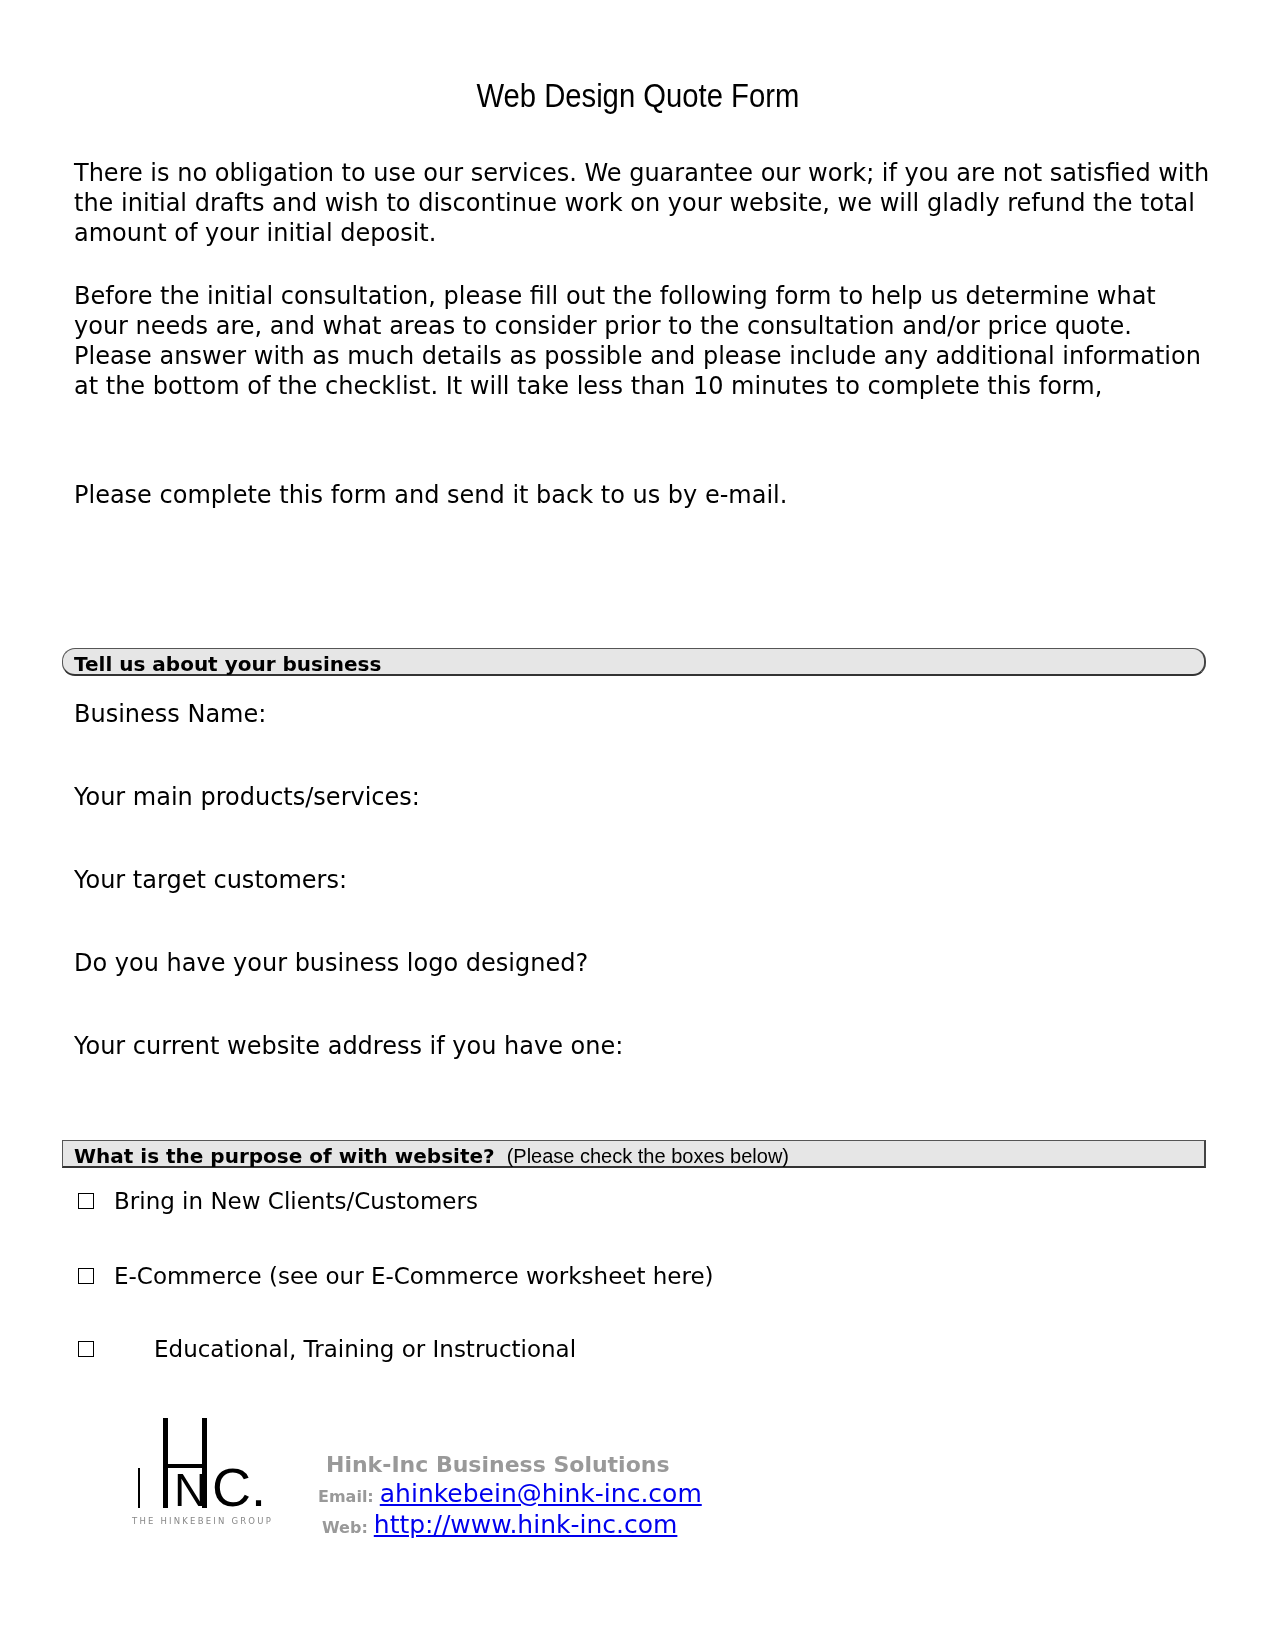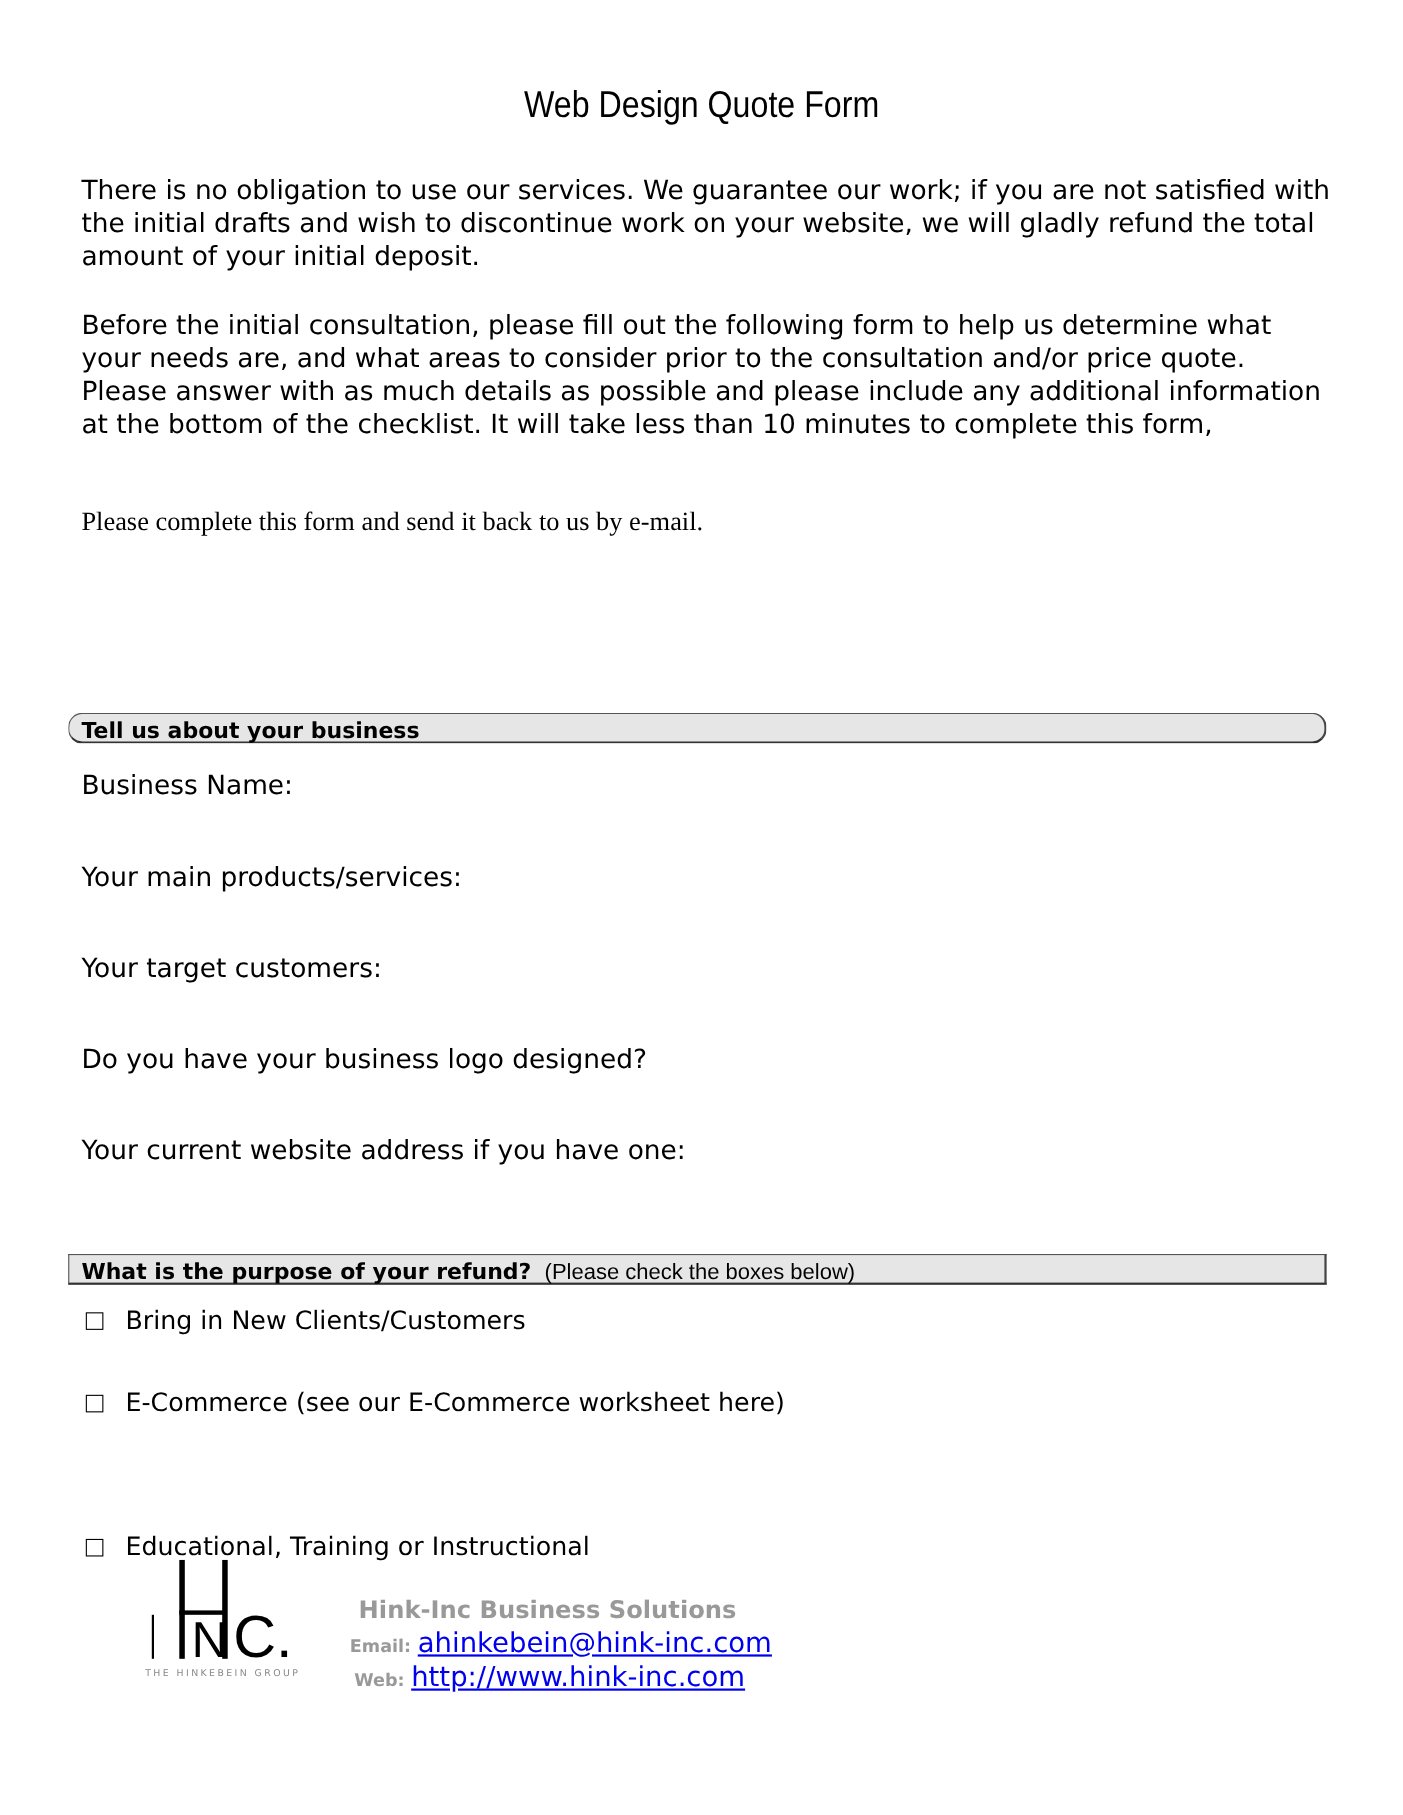--- a/index.html
+++ b/index.html
@@ -33,48 +33,48 @@
 <div class="abs title">Web Design Quote Form</div>
 
 <div class="abs para" style="top:158px;">
   <p>There is no obligation to use our services. We guarantee our work; if you are not satisfied with the initial drafts and wish to discontinue work on your website, we will gladly refund the total amount of your initial deposit.</p>
 </div>
 
 <div class="abs para" style="top:281px;">
   <p>Before the initial consultation, please fill out the following form to help us determine what your needs are, and what areas to consider prior to the consultation and/or price quote. Please answer with as much details as possible and please include any additional information at the bottom of the checklist. It will take less than 10 minutes to complete this form,</p>
 </div>
 
-<div class="abs para" style="top:460px;font-family:Liberation Serif, serif;">Please complete this form and send it back to us by e-mail.</div>
+<div class="abs para" style="top:480px;">Please complete this form and send it back to us by e-mail.</div>
 
 <div class="abs para" style="top:536px; font-size:23px; line-height:28px;">
 </div>
 
 <div class="abs bar" style="top:648px;border-radius:13px;">
   <span class="bar-text">Tell us about your business</span>
 </div>
 
 <div class="abs field" style="top:700px;">Business Name:</div>
 <div class="abs field" style="top:783px;">Your main products/services:</div>
 <div class="abs field" style="top:866px;">Your target customers:</div>
 <div class="abs field" style="top:949px;">Do you have your business logo designed?</div>
 <div class="abs field" style="top:1032px;">Your current website address if you have one:</div>
 
 <div class="abs bar" style="top:1140px;">
-  <span class="bar-text"><span>What is the purpose of your refund?</span><span class="bar-sub">(Please check the boxes below)</span></span>
+  <span class="bar-text"><span>What is the purpose of with website?</span><span class="bar-sub">(Please check the boxes below)</span></span>
 </div>
 
 <div class="abs opt" style="top:1188px;">
   <span class="box"></span>
   <span>Bring in New Clients/Customers</span>
 </div>
 <div class="abs opt" style="top:1263px;">
   <span class="box"></span>
   <span>E-Commerce (see our E-Commerce worksheet here)</span>
 </div>
-<div class="abs opt" style="top:1394px;">
+<div class="abs opt" style="top:1336px;gap:40px;">
   <span class="box"></span>
   <span>Educational, Training or Instructional</span>
 </div>
 
 <div class="abs logo">
   <svg width="165" height="110" viewBox="0 0 165 110">
     <rect x="8" y="50" width="2" height="40" fill="#000"></rect>
     <rect x="33" y="0" width="5" height="90" fill="#000"></rect>
     <rect x="33" y="46" width="42" height="4" fill="#000"></rect>
     <rect x="72" y="0" width="5" height="90" fill="#000"></rect>

